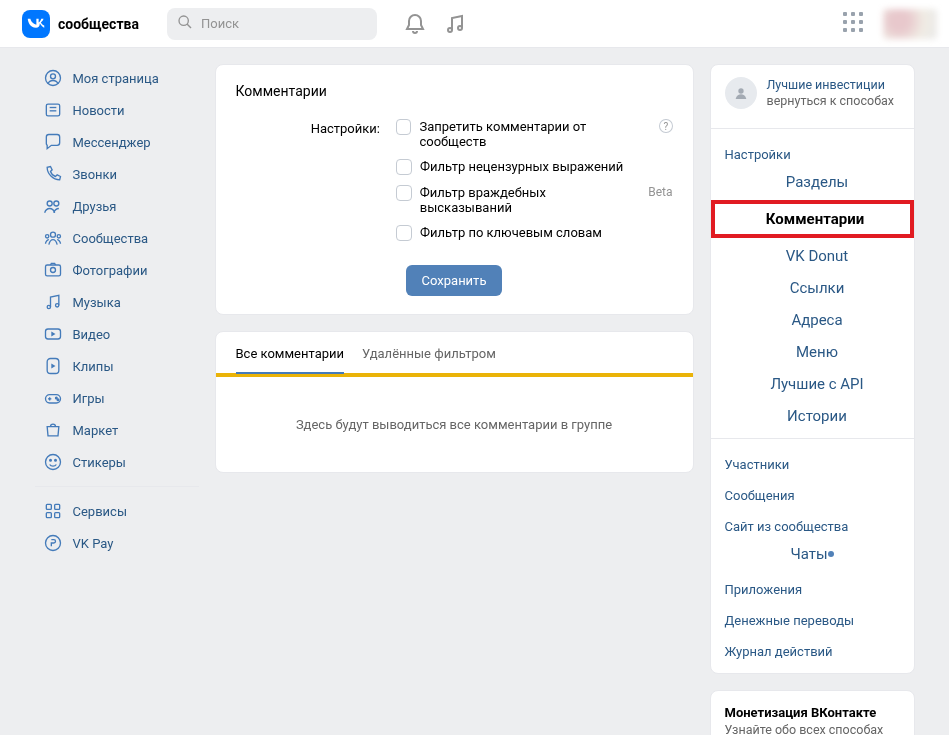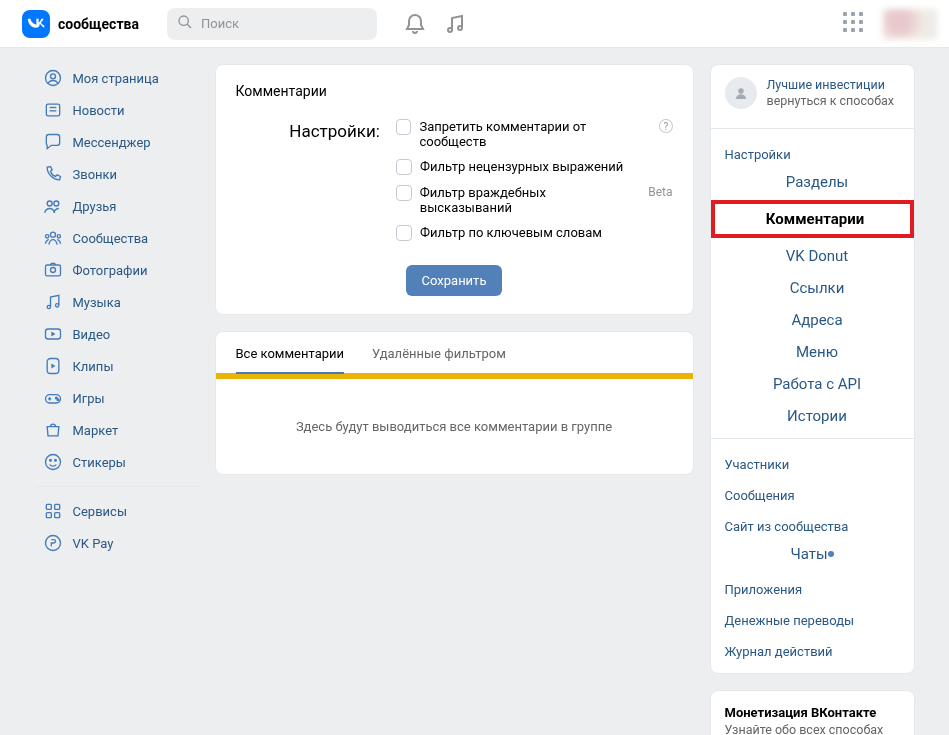--- a/index.html
+++ b/index.html
@@ -70,39 +70,39 @@
 
     
     .card {
       background: #fff; border: 1px solid #e7e8ec; border-radius: 8px;
       margin-top: 8px;
     }
     .card + .card { margin-top: 16px; }
     .card-pad { padding: 18px 20px; }
     .card-title { font-size: 14px; color: #000; margin-bottom: 10px; }
     .settings-row { display: flex; gap: 16px; margin-top: 20px; }
-    .settings-label { width: 150px; text-align: right; color: #000; font-size: 17px; padding-top: 2px; }
+    .settings-label { width: 150px; text-align: right; color: #000; font-size: 13px; padding-top: 2px; }
     .opts { display: flex; flex-direction: column; gap: 10px; }
     .opt { display: flex; gap: 8px; color: #000; font-size: 13px; }
     .chk {
       width: 16px; height: 16px; border: 1px solid #c5cbd3; border-radius: 4px; background:#fff;
     }
     .badge-beta { color:#939393; font-size: 12px; margin-left:2px; }
     .help-ico {
       width: 14px; height: 14px; border:1px solid #c5cbd3; border-radius:50%;
       display:inline-flex; align-items:center; justify-content:center;
       font-size: 10px; color:#939393; margin-left:4px;
     }
     .save-row { display:flex; justify-content:center; margin-top: 24px; }
     .btn-save {
       background:#5181b8; color:#fff; border:0; border-radius:6px;
       padding: 8px 16px; font-size: 13px; cursor:pointer;
     }
 
-    .tabs { display:flex; gap: 28px; padding: 14px 20px 0; border-bottom:6px solid #eab308; }
+    .tabs { display:flex; gap: 18px; padding: 14px 20px 0; border-bottom:4px solid #eab308; }
     .tab { padding-bottom: 12px; font-size: 13px; color:#656565; position: relative; }
     .tab.active { color:#000; }
     .tab.active::after {
       content:""; position:absolute; left:0; right:0; bottom:-1px; height:2px; background:#447bba;
     }
     .empty { padding: 40px 20px; text-align:center; color:#656565; font-size: 13px; }
 
     
     .profile-card { display:flex; gap:10px; align-items:center; padding:12px 14px; }
     .prof-ava {
@@ -416,21 +416,21 @@
       <div class="side-item">
           <span>Ссылки</span>
         </div>
       <div class="side-item">
           <span>Адреса</span>
         </div>
       <div class="side-item">
           <span>Меню</span>
         </div>
       <div class="side-item">
-          <span>Работа с API</span>
+          <span>Лучшие с API</span>
         </div>
       <div class="side-item">
           <span>Истории</span>
         </div>
 
       <hr class="side-sep">
 
       <div class="side-header" style="padding-left:14px"><span>Участники</span></div>
       <div class="side-header" style="padding-left:14px"><span>Сообщения</span></div>
       <div class="side-header" style="padding-left:14px"><span>Сайт из сообщества</span></div>

